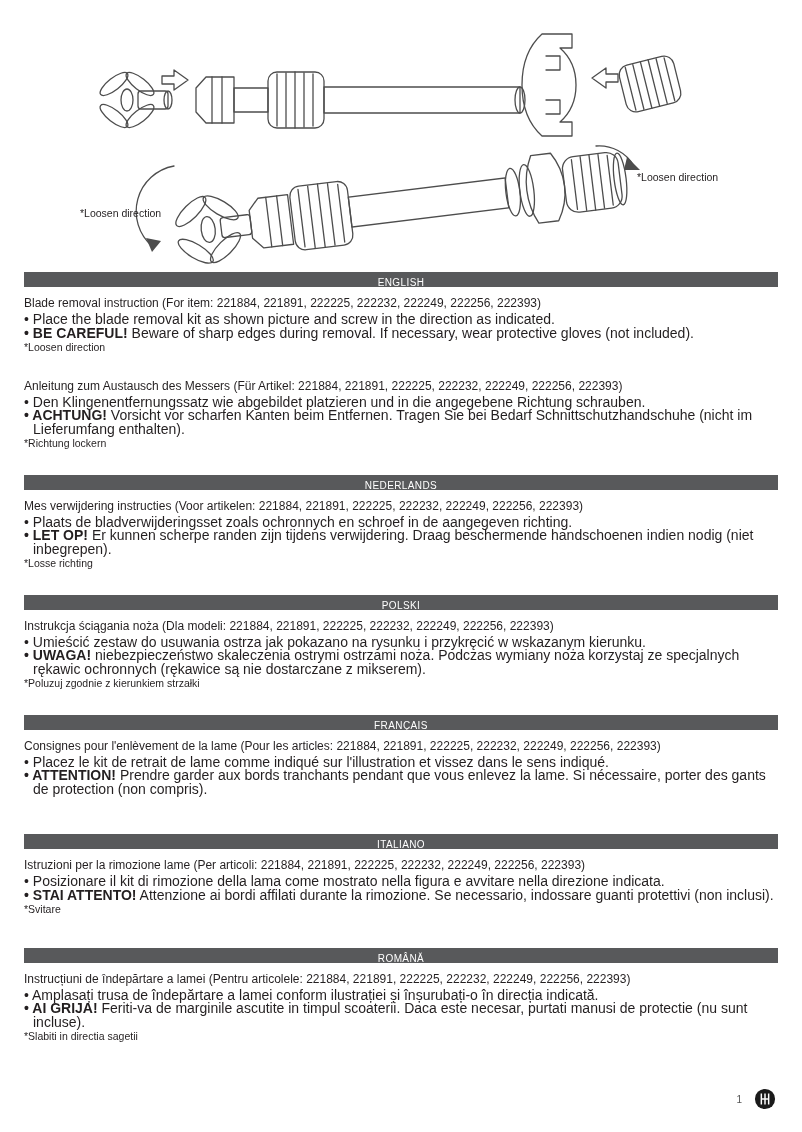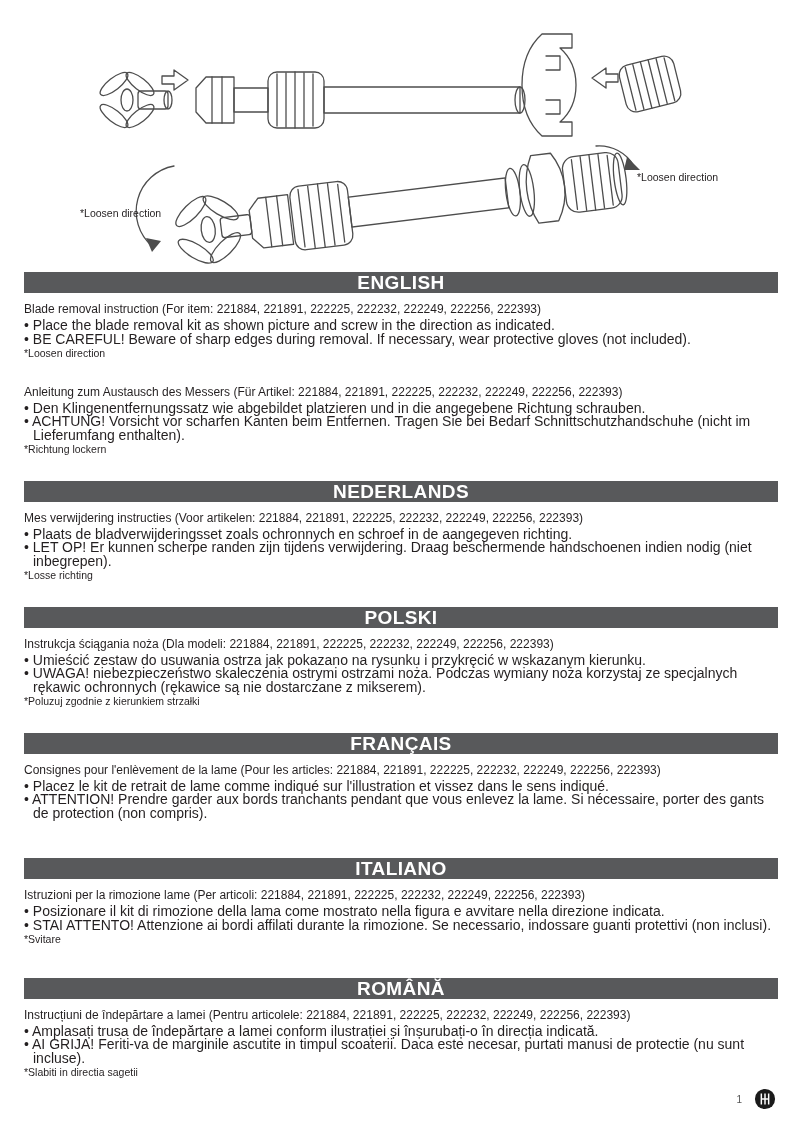--- a/index.html
+++ b/index.html
@@ -20,33 +20,33 @@
     position:absolute; font-size:10.5px; color:#231f20; white-space:nowrap;
   }
 
   
   .content { padding:0 24px; }
   section.lang-section { margin-bottom:24px; }
   section.lang-section.gap-lg { margin-bottom:38px; }
   section.lang-section.gap-md { margin-bottom:31px; }
   .lang-bar {
     background:#58595b; color:#ffffff;
-    height:21px; line-height:21px;
-    text-align:center; font-weight:bold; font-size:19px;
+    height:15px; line-height:21px;
+    text-align:center; font-weight:normal; font-size:10px;
     letter-spacing:0.4px;
   }
   .sec-title {
     font-weight:normal; font-size:12px;
     margin:9px 0 3px 0;
   }
   .bullet {
     font-size:14px; line-height:13.5px;
     padding-left:9px; text-indent:-9px;
   }
-  .bullet .b { font-weight:normal; }
+  .bullet .b { font-weight:bold; }
   .footnote { font-size:10.5px; line-height:13.5px; margin-top:1px; }
 
   
   .footer {
     position:absolute; right:26px; bottom:22px;
     display:flex; align-items:center; gap:12px;
   }
   .page-num { font-size:10px; color:#555555; }
   .logo { width:22px; height:22px; display:block; }
 </style>

